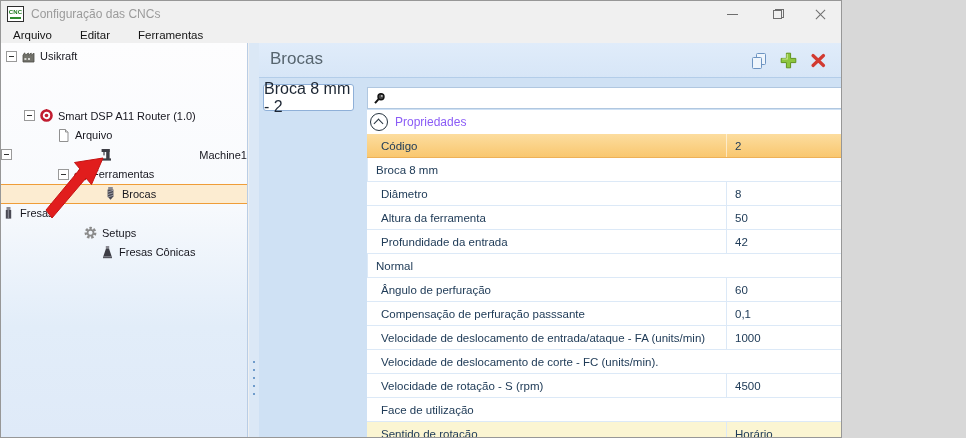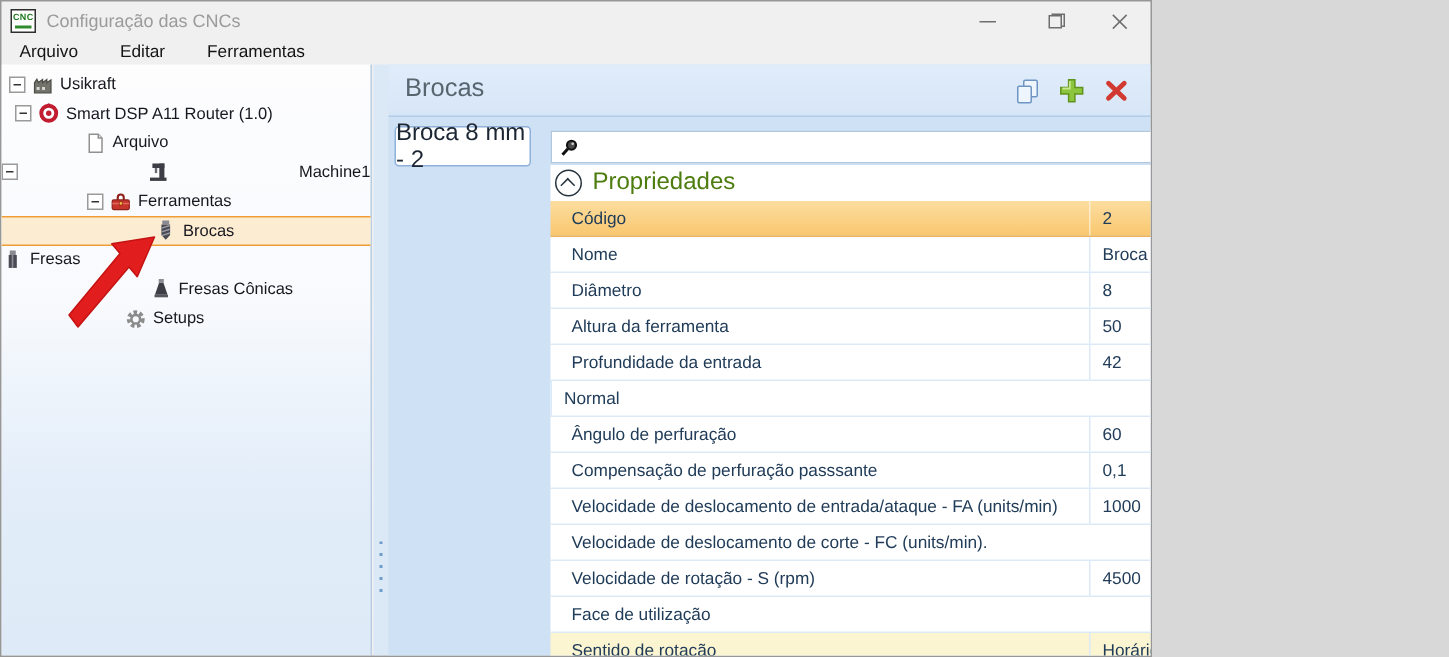--- a/index.html
+++ b/index.html
@@ -1,18 +1,18 @@
 <!DOCTYPE html>
 <html><head>
 <meta charset="utf-8">
 <style>
   html,body{margin:0;padding:0;background:#d8d8d8;}
   *{box-sizing:border-box;}
   .window{
-    position:relative;width:768px;height:438px;
+    position:relative;width:842px;height:438px;
     border:1px solid #979797;background:#f0f0f0;
     font-family:"Liberation Sans",sans-serif;
     overflow:hidden;
   }
   
   .titlebar{position:absolute;top:0;left:0;right:0;height:26px;display:flex;align-items:center;padding-left:6px;}
   .app-icon{width:17px;height:16px;border:1px solid #2e2e2e;background:#fff;color:#1c7a1c;
     font-size:6px;font-weight:bold;display:flex;align-items:flex-start;justify-content:center;
     padding-top:2px;position:relative;letter-spacing:.2px;}
   .app-icon::after{content:"";position:absolute;left:2px;right:2px;bottom:2px;height:2px;background:#2e8b2e;}
@@ -55,21 +55,21 @@
   .panel-body{position:absolute;top:35px;left:0;right:0;bottom:0;background:#cfe1f4;}
   .tab{position:absolute;left:4px;top:6px;width:91px;height:27px;background:#fff;border:1px solid #8fb0d8;border-radius:3px;
     display:flex;align-items:center;justify-content:center;font-size:16px;color:#1c2633;z-index:2;}
   .searchbox{position:absolute;left:108px;top:9px;width:584px;height:22px;background:#fff;border:1px solid #b0c7e0;
     display:flex;align-items:center;padding-left:5px;}
   .searchbox input{border:none;outline:none;flex:1;height:16px;font-size:11.5px;font-family:"Liberation Sans",sans-serif;background:transparent;margin-left:4px;}
   .grid{position:absolute;left:108px;top:32px;width:584px;}
   .group-row{height:24px;background:#fff;display:flex;align-items:center;}
   .collapse-btn{width:18px;height:18px;border:1.6px solid #26343f;border-radius:50%;margin-left:3px;position:relative;background:#fff;flex:none;}
   .collapse-btn::after{content:"";position:absolute;left:4.1px;top:5.6px;width:6px;height:6px;border-left:1.7px solid #26343f;border-top:1.7px solid #26343f;transform:rotate(45deg);}
-  .group-label{margin-left:7px;font-size:16px;color:#4d7c0f;text-align:center;}
+  .group-label{margin-left:7px;font-size:12px;color:#8b5cf6;text-align:center;}
   .prop-row{height:24px;display:flex;background:#fff;border-bottom:1px solid #dce9f7;font-size:11.5px;color:#203c58;}
   .prop-row .lbl{width:359px;flex:none;display:flex;align-items:center;padding-left:14px;}
   .prop-row .val{flex:1;display:flex;align-items:center;padding-left:8px;position:relative;border-left:1px solid #dce9f7;}
   .prop-row.selected{background:linear-gradient(#fcdd9f,#f9c76f);border-bottom:1px solid #edb158;}
   .prop-row.selected .val{border-left-color:rgba(255,255,255,.55);}
   .prop-row.highlight{background:#fbf5d2;}
   .dd-arrow{position:absolute;right:11px;top:9px;width:0;height:0;border-left:4.5px solid transparent;border-right:4.5px solid transparent;border-top:5.5px solid #1a1a1a;}
   .ellipsis-btn{position:absolute;right:2px;top:2px;width:27px;height:19px;border:1px solid #9cbadd;border-radius:6px;
     background:#f3f8fd;color:#4f7fb5;font-size:11px;font-weight:bold;display:flex;align-items:center;justify-content:center;line-height:0;padding-bottom:6px;}
   .scrollstrip{position:absolute;left:692px;top:0;bottom:0;width:13px;background:#e9f2fb;border-left:1px solid #adc9e6;}
@@ -105,21 +105,21 @@
     <div class="tree-panel" id="tree">
       <div class="tree-row" style="padding-left: 5px;">
     <span class="expander"></span>
           <span class="node-icon"><svg width="15" height="15">
               <path d="M2 13V6.2l1.6-2.4 1 2.2V6l2.8-2v2.2L10.2 4v2.2L13 4.2V13z" fill="#73736c" stroke="#4c4c46" stroke-width="0.8"></path>
               <rect x="3.4" y="9" width="2" height="2" fill="#d6d6d2"></rect>
               <rect x="7" y="9" width="2" height="2" fill="#d6d6d2"></rect>
             </svg></span>
     <span class="tree-label">Usikraft</span>
   </div>
-        <div class="tree-row" style="padding-left: 9px;">
+        <div class="tree-row" style="padding-left: 23px; margin-top: 40px;">
     <span class="expander"></span>
           <span class="node-icon"><svg width="15" height="15">
               <circle cx="7.5" cy="7.5" r="5" fill="none" stroke="#c11c30" stroke-width="2.6"></circle>
               <circle cx="7.5" cy="7.5" r="1.8" fill="#c11c30"></circle>
               <line x1="7.5" y1="1" x2="7.5" y2="3" stroke="#c11c30" stroke-width="1.4"></line>
             </svg></span>
     <span class="tree-label">Smart DSP A11 Router (1.0)</span>
   </div>
         <div class="tree-row" style="padding-left: 55px;">
     <span class="node-icon"><svg width="15" height="15">
@@ -157,34 +157,34 @@
     <span class="tree-label">Brocas</span>
   </div>
         <div class="tree-row" style="">
     <span class="node-icon"><svg width="15" height="15">
               <rect x="5.5" y="1" width="4" height="3" fill="#8a8a92"></rect>
               <rect x="4.8" y="4" width="5.4" height="8.6" fill="#4a4a54"></rect>
               <rect x="6.8" y="4" width="1.1" height="8.6" fill="#8d8d97"></rect>
             </svg></span>
     <span class="tree-label">Fresas</span>
   </div>
+        <div class="tree-row" style="padding-left: 82px;">
+    <span class="node-icon"><svg width="15" height="15">
+              <circle cx="7.5" cy="7.8" r="4.7" fill="none" stroke="#8b8b8b" stroke-width="2.5" stroke-dasharray="2.4 1.7"></circle>
+              <circle cx="7.5" cy="7.8" r="2.9" fill="none" stroke="#8b8b8b" stroke-width="1.7"></circle>
+            </svg></span>
+    <span class="tree-label">Setups</span>
+  </div>
         <div class="tree-row" style="padding-left: 99px;">
     <span class="node-icon"><svg width="15" height="15">
               <rect x="5.8" y="1" width="3.4" height="2.6" fill="#8a8a92"></rect>
               <path d="M6 3.6h3l2.7 7.9H3.3z" fill="#3d3d45"></path>
               <rect x="3" y="11.5" width="9" height="1.7" fill="#55555e"></rect>
             </svg></span>
     <span class="tree-label">Fresas Cônicas</span>
-  </div>
-        <div class="tree-row" style="padding-left: 82px;">
-    <span class="node-icon"><svg width="15" height="15">
-              <circle cx="7.5" cy="7.8" r="4.7" fill="none" stroke="#8b8b8b" stroke-width="2.5" stroke-dasharray="2.4 1.7"></circle>
-              <circle cx="7.5" cy="7.8" r="2.9" fill="none" stroke="#8b8b8b" stroke-width="1.7"></circle>
-            </svg></span>
-    <span class="tree-label">Setups</span>
   </div>
         <svg class="arrow-overlay" width="247" height="396">
         <polygon points="45,167 79,126 73.5,119.5 102,115 90.5,141.5 85,135 51,175" fill="#e11d1d" stroke="#c51313" stroke-width="1" stroke-linejoin="round"></polygon>
       </svg>
     </div>
 
     <div class="splitter"></div>
 
     <div class="right-panel">
       <div class="panel-header">
@@ -225,21 +225,20 @@
         <div class="grid" id="grid">
           <div class="group-row">
             <span class="collapse-btn"></span>
             <span class="group-label">Propriedades</span>
           </div>
         <div class="prop-row selected">
     <div class="lbl">Código</div>
     <div class="val">2</div>
   </div>
             <div class="prop-row">
-    <div class="lbl">Nome</div>
     <div class="val">Broca 8 mm</div>
   </div>
             <div class="prop-row">
     <div class="lbl">Diâmetro</div>
     <div class="val">8</div>
   </div>
             <div class="prop-row">
     <div class="lbl">Altura da ferramenta</div>
     <div class="val">50</div>
   </div>

